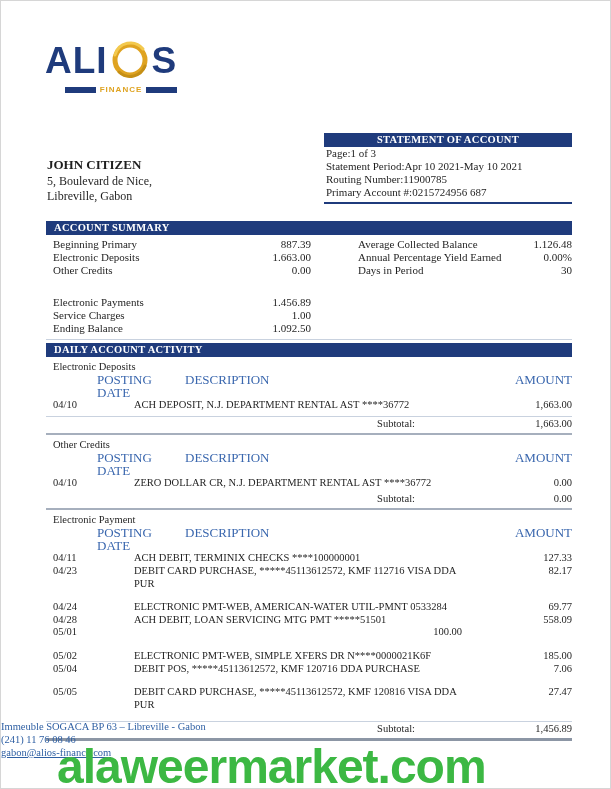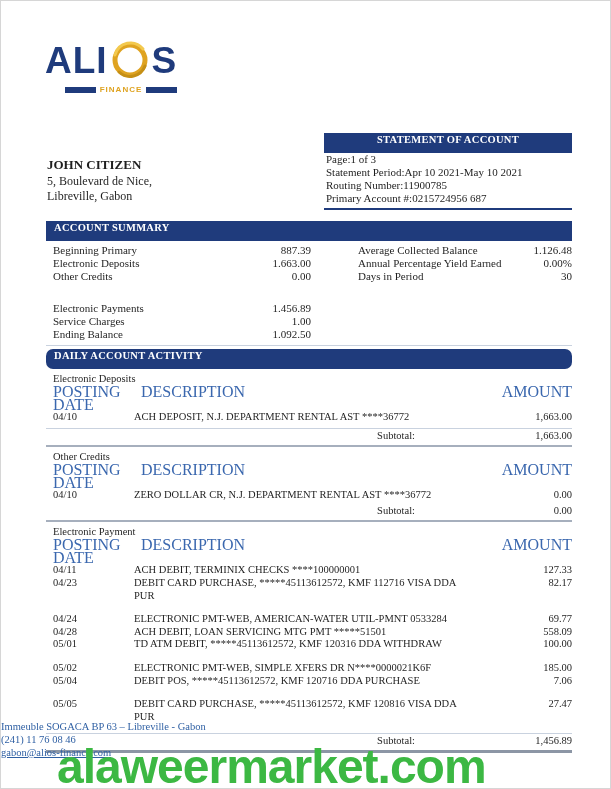--- a/index.html
+++ b/index.html
@@ -15,37 +15,37 @@
   .logo-letters { font-family:"Liberation Sans", sans-serif; font-weight:800; font-size:37px; color:var(--navy,#1F3B7C); letter-spacing:1px; line-height:1; }
   .logo-o { width:42px; height:42px; margin:0 1px; }
   .logo-bar { display:flex; align-items:center; margin-top:2px; width:132px;padding-left:20px; }
   .bar-seg { height:6px; background:var(--navy,#1F3B7C); flex:1; }
   .logo-tagline { font-family:"Liberation Sans", sans-serif; font-size:8px; font-weight:700; color:var(--gold,#DFA321); padding:0 4px; letter-spacing:1px; }
   
   .customer { position:absolute; left:46px; top:156px; font-size:12px; line-height:15px; }
   .cust-name { font-weight:700; font-size:13px; margin-bottom:2px; }
   
   .stmt-box { position:absolute; left:323px; top:132px; width:248px; border-bottom:2px solid var(--navy,#1F3B7C); padding-bottom:3px; }
-  .bar-title { background:var(--navy,#1F3B7C); color:#fff; font-weight:700; font-size:10.5px; height:20px; line-height:14px; letter-spacing:.3px; }
+  .bar-title { background:var(--navy,#1F3B7C); color:#fff; font-weight:700; font-size:10.5px; height:14px; line-height:14px; letter-spacing:.3px; }
   .stmt-box .bar-title { text-align:center; }
   .stmt-row { display:flex; font-size:11px; line-height:13px; padding:0 2px; }
   
   .content { position:absolute; left:45px; top:220px; width:526px; }
   .bar-title.left { padding-left:8px; }
   .summary-cols { display:flex; margin-top:3px; }
   .sum-left { width:265px; }
   .sum-right { width:221px; margin-left:40px; }
   .sum-row { display:flex; justify-content:space-between; font-size:11px; line-height:13.2px; padding-left:7px; }
   .sum-row.gap { margin-top:18px; }
   .thin-line { border-top:1px solid #C9D2DF; margin-top:4px; }
   .divider { border-top:2px solid #A6AFBD; margin:2px 0 1px 0; }
   .heavy-line { border-top:3px solid #8C96A5; margin-top:2px; }
-  .activity-bar { margin-top:3px;border-radius:7px; }
+  .activity-bar { margin-top:3px; }
   .section-name { font-size:10.5px; line-height:13px; padding-left:7px; margin-top:3px; }
-  .tbl-head { display:grid; grid-template-columns:88px 1fr 110px; font-size:16px; line-height:13px; color:var(--header-blue,#3A67AE); padding-left:7px; }
+  .tbl-head { display:grid; grid-template-columns:88px 1fr 110px; font-size:13px; line-height:13px; color:var(--header-blue,#3A67AE); padding-left:7px;margin-left:44px; }
   .tbl-head .amt { text-align:right; }
   .tbl-row { display:grid; grid-template-columns:81px 1fr 110px; font-size:10.5px; line-height:12.6px; padding-left:7px; }
   .tbl-row .amt { text-align:right; }
   .tbl-row.gap { margin-top:11px; }
   .subtotal-row { display:grid; grid-template-columns:1fr 110px; font-size:10.5px; line-height:14px; }
   .subtotal-row .lbl { text-align:right; padding-right:47px; }
   .subtotal-row .amt { text-align:right; }
   
   .footer { position:absolute; left:0; top:719px; width:598px; color:var(--footer-blue,#2E5FA3); font-size:10.5px; line-height:13px; }
   .footer a { color:var(--footer-blue,#2E5FA3); text-decoration:underline; }
@@ -209,21 +209,20 @@
       <span>ELECTRONIC PMT-WEB, AMERICAN-WATER UTIL-PMNT 0533284</span>
       <span class="amt">69.77</span>
     </div>
     <div class="tbl-row">
       <span>04/28</span>
       <span>ACH DEBIT, LOAN SERVICING MTG PMT *****51501</span>
       <span class="amt">558.09</span>
     </div>
     <div class="tbl-row">
       <span>05/01</span>
-      <span>TD ATM DEBIT, *****45113612572,  KMF 120316 DDA WITHDRAW</span>
       <span class="amt">100.00</span>
     </div>
     <div class="tbl-row gap">
       <span>05/02</span>
       <span>ELECTRONIC PMT-WEB, SIMPLE XFERS DR N****0000021K6F</span>
       <span class="amt">185.00</span>
     </div>
     <div class="tbl-row">
       <span>05/04</span>
       <span>DEBIT POS, *****45113612572,  KMF 120716 DDA PURCHASE</span>

